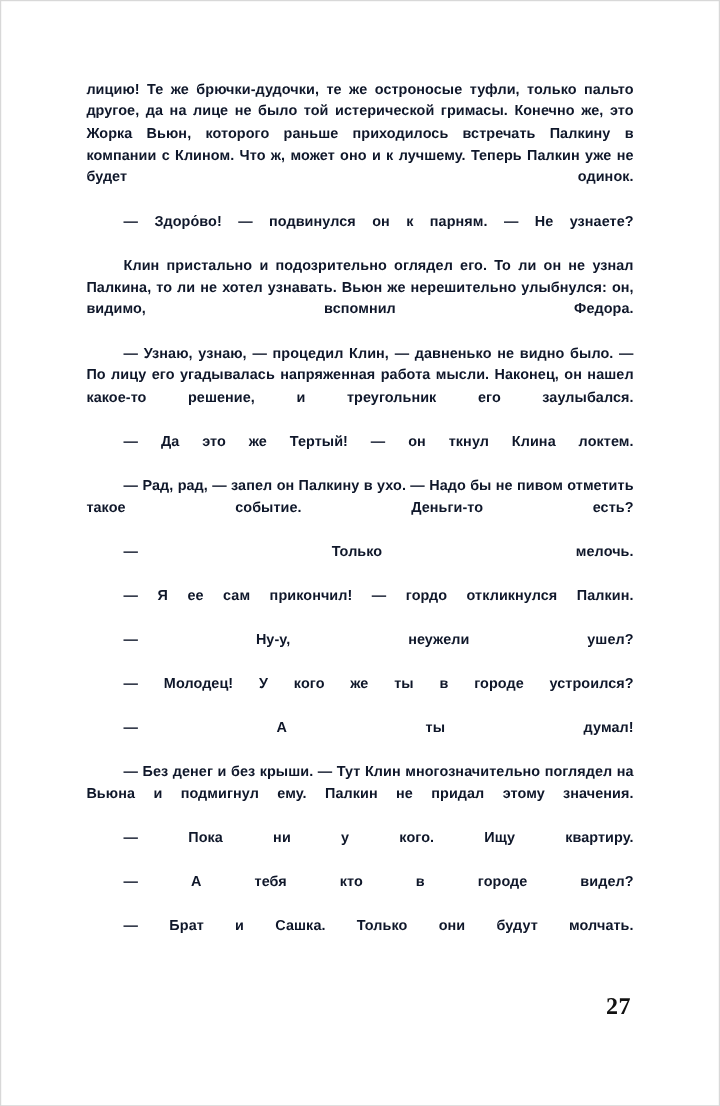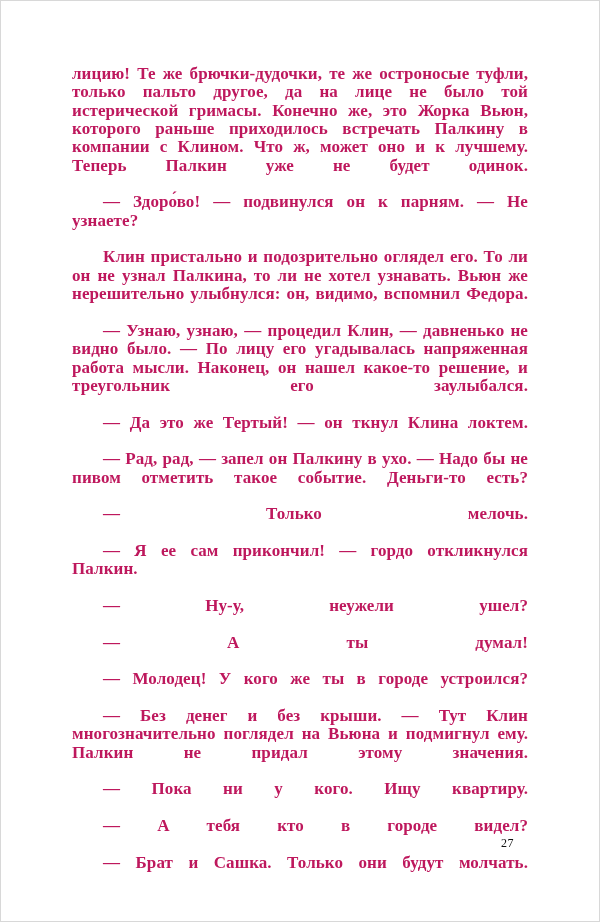--- a/index.html
+++ b/index.html
@@ -25,25 +25,25 @@
     position: absolute;
     left: 71px;
     top: 64px;
     width: 456px;
   }
 
   
   .para {
     margin: 0;
     padding: 0;
-    font-family: Liberation Serif, serif;
+    font-family: Liberation Sans, sans-serif;
     font-weight: bold;
-    font-size: 17px;
+    font-size: 12px;
     line-height: 18.35px;
-    color: #be185d;
+    color: #0f172a;
     text-align: justify;
     text-justify: inter-word;
     -webkit-hyphens: none;
     hyphens: none;
     word-spacing: 0.02em;
     letter-spacing: 0.005em;
     text-indent: 31px;
   }
 
   
@@ -53,46 +53,46 @@
     width: 100%;
   }
 
   
   .para.cont {
     text-indent: 0;
   }
 
   .page-number {
     position: absolute;
-    right: 85px;
+    right: 73px;
     bottom: 70px;
     font-family: "Liberation Serif", "DejaVu Serif", serif;
-    font-weight: normal;
-    font-size: 12px;
+    font-weight: bold;
+    font-size: 20px;
     color: #111111;
     letter-spacing: 0.5px;
   }
 </style>
 </head>
 <body>
 
 <div class="page">
 
   <div class="text-block">
     <p class="para cont">лицию! Те же брючки-дудочки, те же остроносые туфли, только пальто другое, да на лице не было той истерической гримасы. Конечно же, это Жорка Вьюн, которого раньше приходилось встречать Палкину в компании с Клином. Что ж, может оно и к лучшему. Теперь Палкин уже не будет одинок.</p>
     <p class="para">— Здоро́во! — подвинулся он к парням. — Не узнаете?</p>
     <p class="para">Клин пристально и подозрительно оглядел его. То ли он не узнал Палкина, то ли не хотел узнавать. Вьюн же нерешительно улыбнулся: он, видимо, вспомнил Федора.</p>
     <p class="para">— Узнаю, узнаю, — процедил Клин, — давненько не видно было. — По лицу его угадывалась напряженная работа мысли. Наконец, он нашел какое-то решение, и треугольник его заулыбался.</p>
     <p class="para">— Да это же Тертый! — он ткнул Клина локтем.</p>
     <p class="para">— Рад, рад, — запел он Палкину в ухо. — Надо бы не пивом отметить такое событие. Деньги-то есть?</p>
     <p class="para">— Только мелочь.</p>
     <p class="para">— Я ее сам прикончил! — гордо откликнулся Палкин.</p>
     <p class="para">— Ну-у, неужели ушел?</p>
+    <p class="para">— Молодец! У кого же ты в городе устроился?</p>
     <p class="para">— А ты думал!</p>
-    <p class="para">— Молодец! У кого же ты в городе устроился?</p>
     <p class="para">— Без денег и без крыши. — Тут Клин многозначительно поглядел на Вьюна и подмигнул ему. Палкин не придал этому значения.</p>
     <p class="para">— Пока ни у кого. Ищу квартиру.</p>
     <p class="para">— А тебя кто в городе видел?</p>
     <p class="para">— Брат и Сашка. Только они будут молчать.</p>
 
   </div>
 
   <div class="page-number">27</div>
 
 </div>

